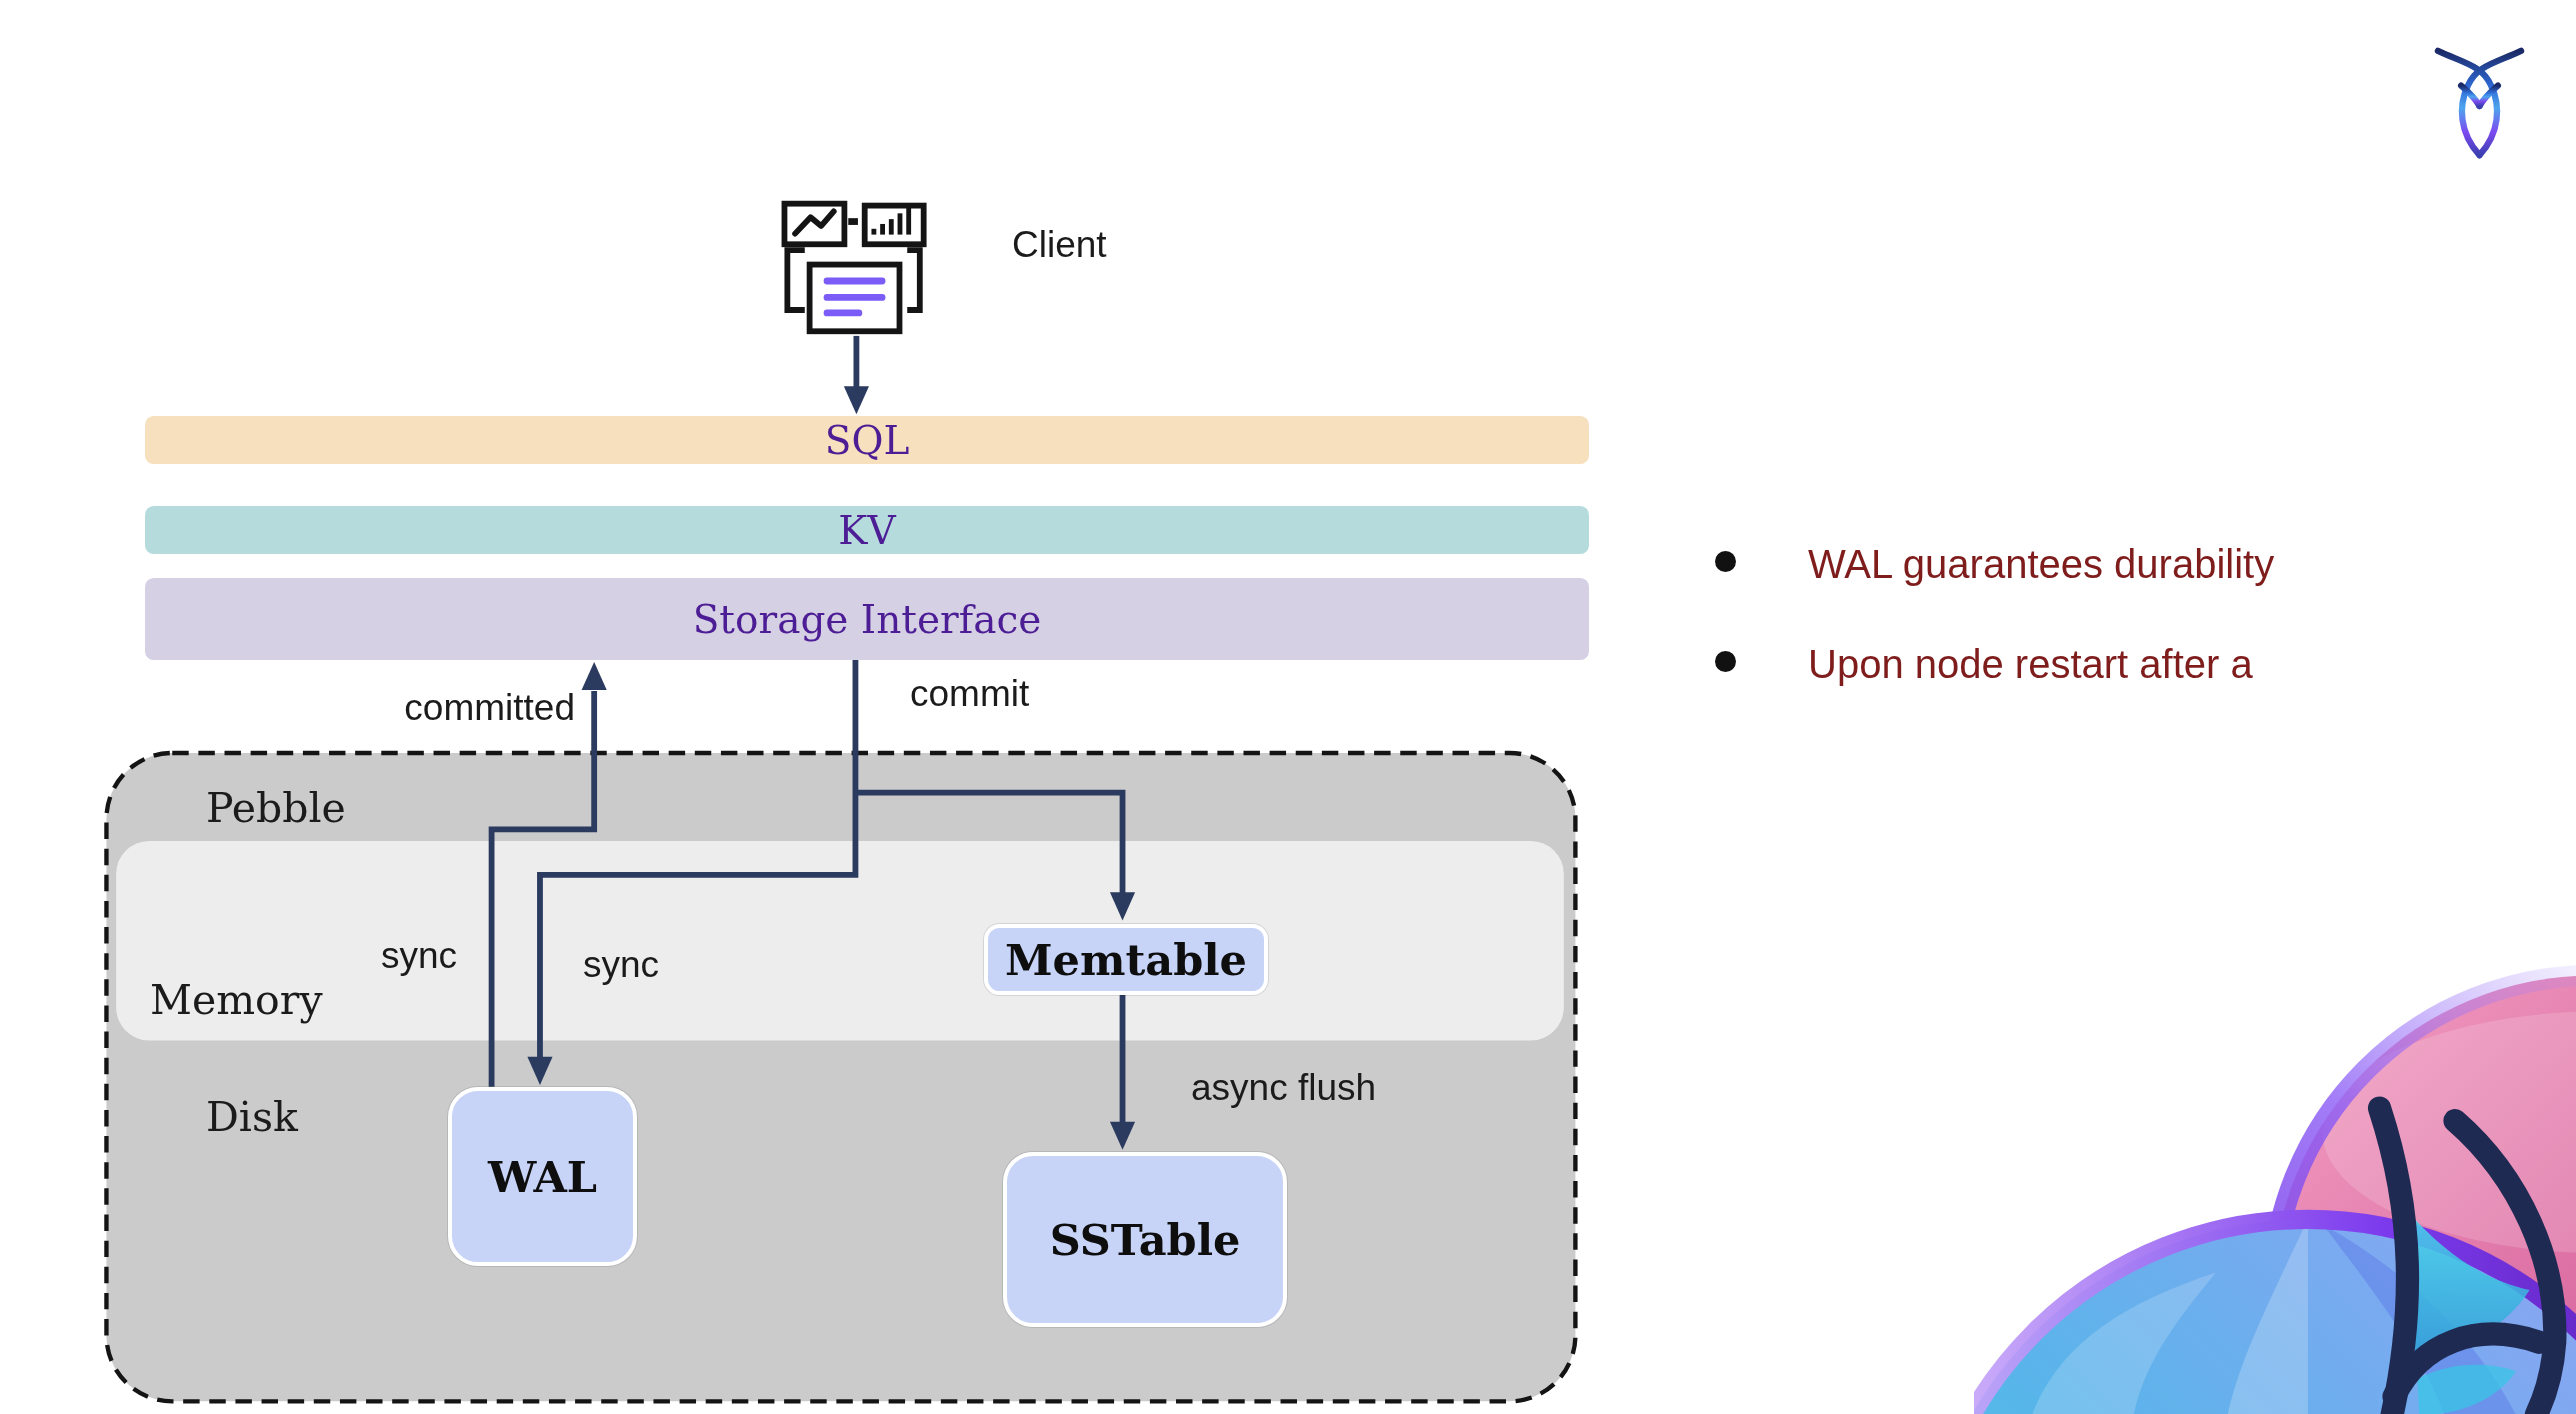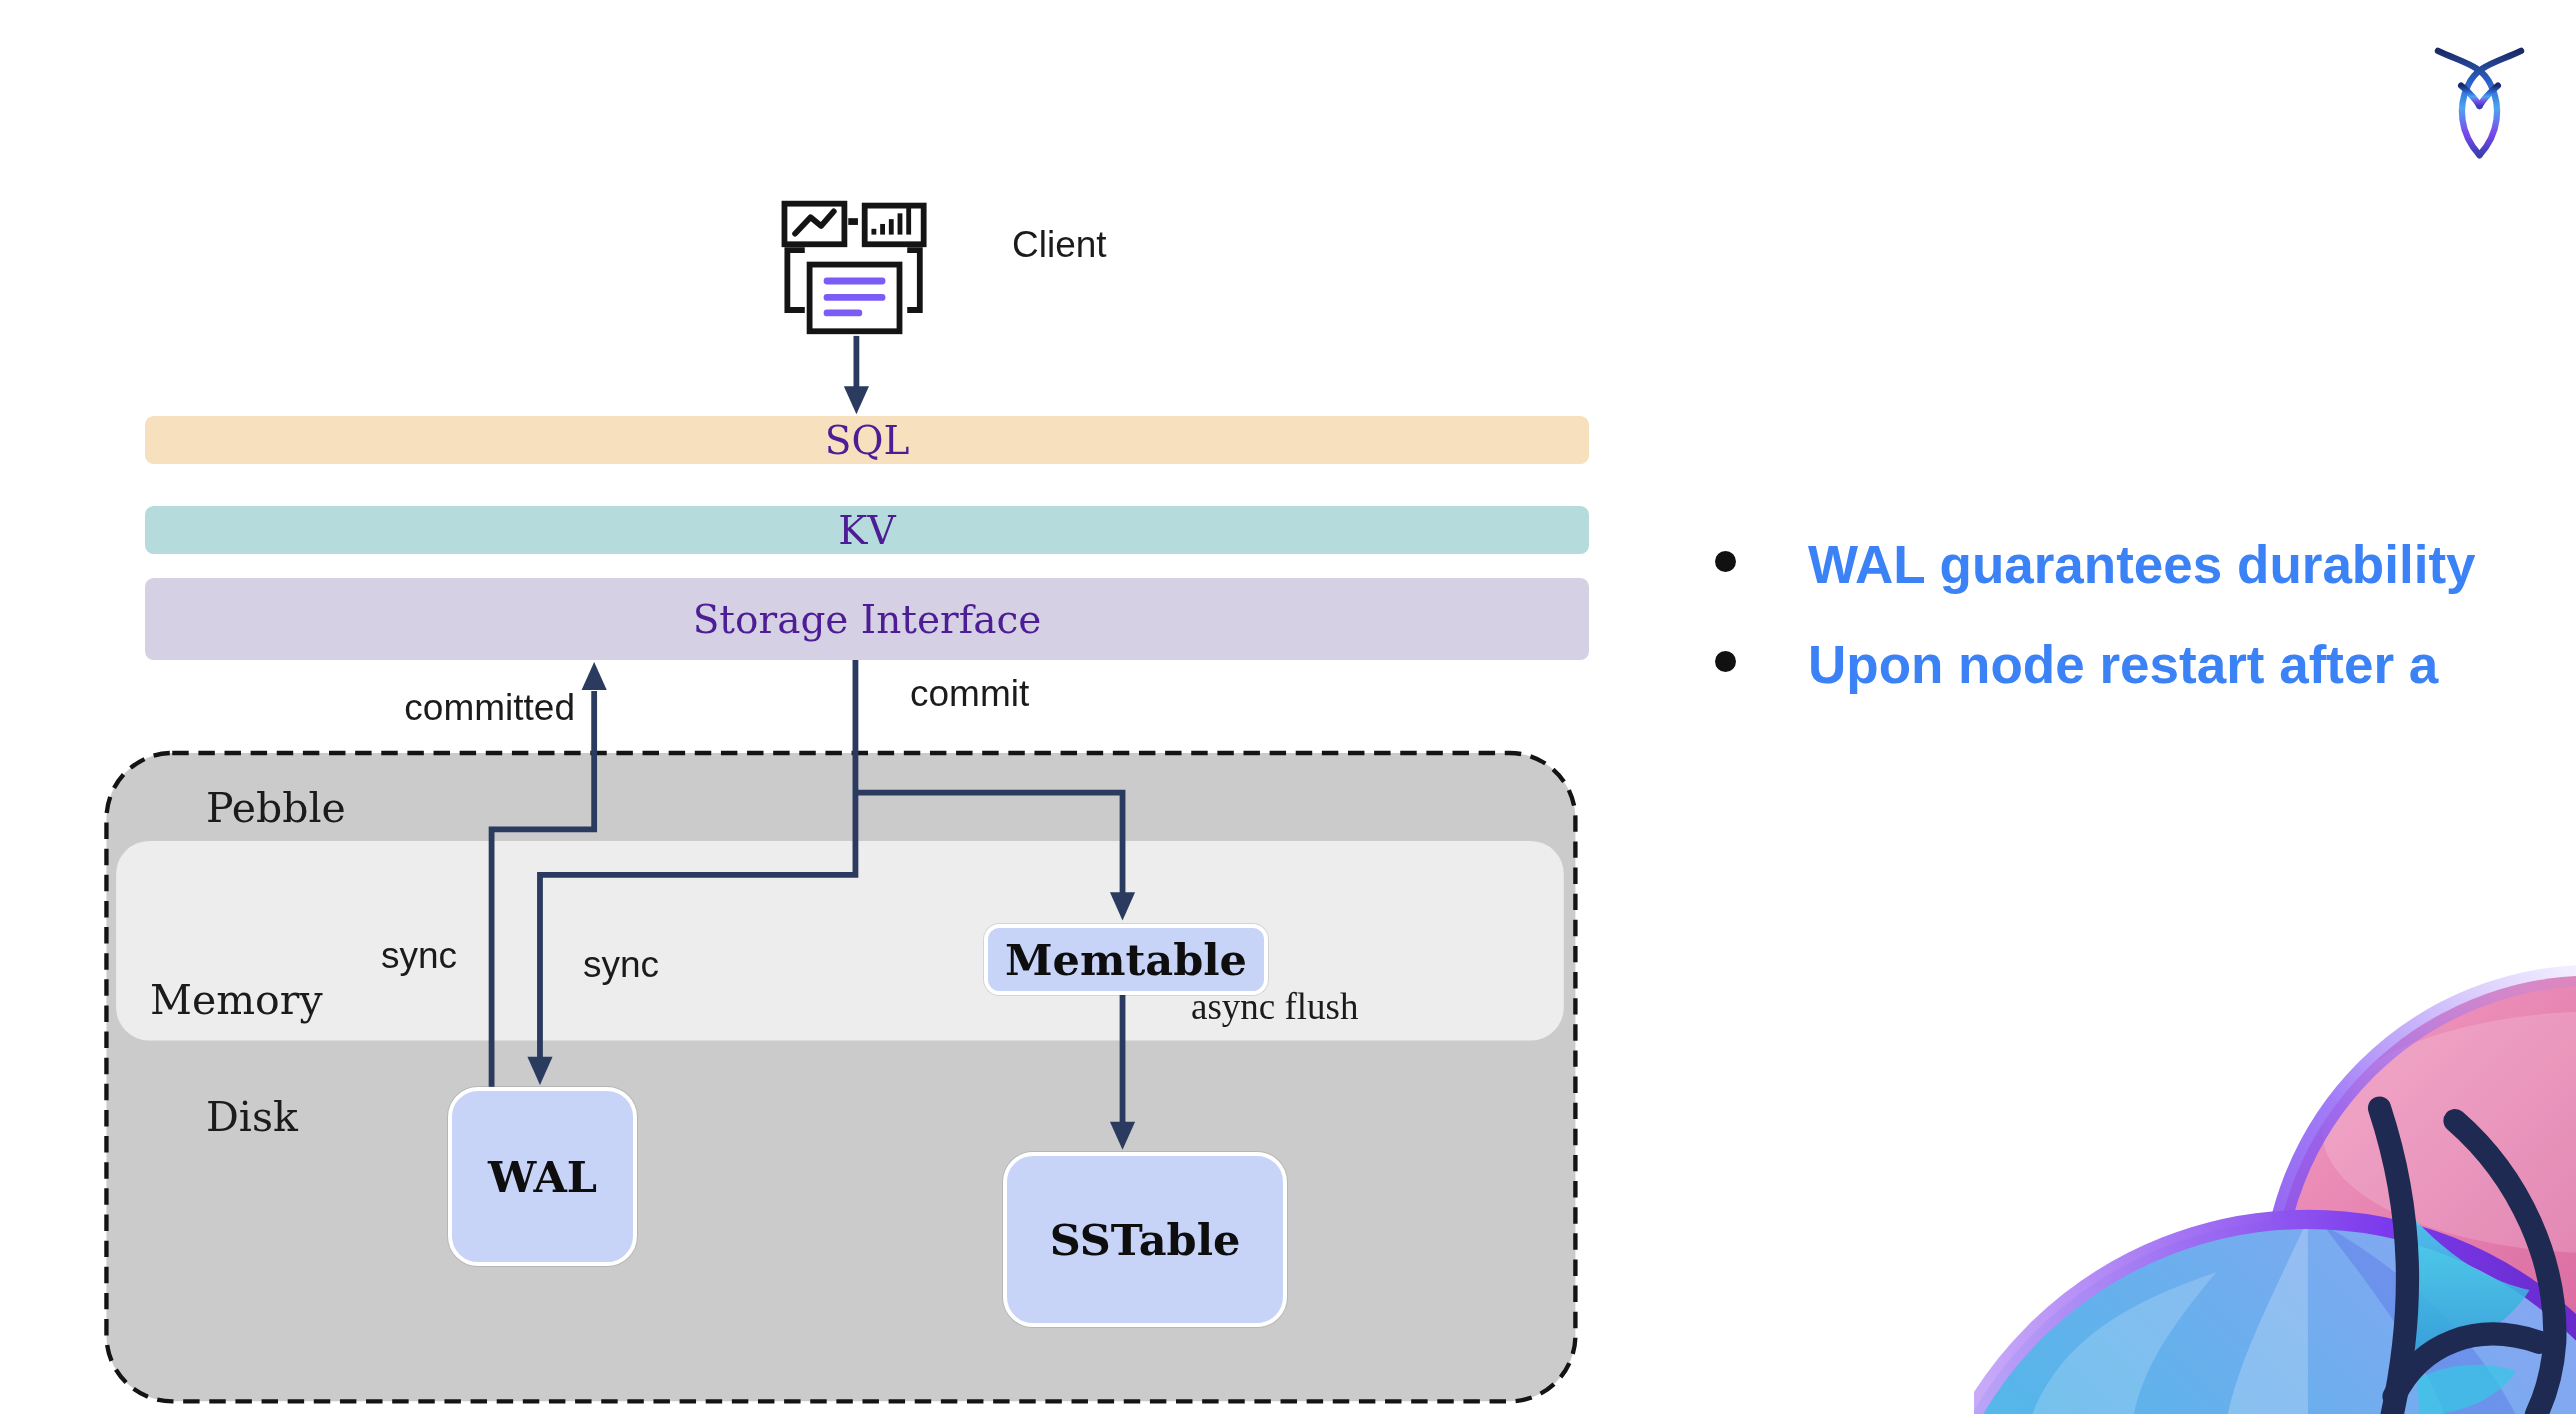--- a/index.html
+++ b/index.html
@@ -16,21 +16,21 @@
             box-shadow:0 0 0 1px rgba(0,0,0,0.10);
             display:flex;align-items:center;justify-content:center;}
   .node-label{font-family:"DejaVu Serif","Liberation Serif",serif;font-weight:bold;font-size:43px;color:#0e0e0e;}
   .box-wal{left:448px;top:1087px;width:181px;height:171px;}
   .box-memtable{left:984px;top:924px;width:276px;height:63px;border-radius:15.5px;text-align:right;}
   .box-sstable{left:1003px;top:1152px;width:276px;height:167px;}
   .zone-label{font-family:"DejaVu Serif","Liberation Serif",serif;font-size:41px;color:#1b1b1b;line-height:1;}
   .edge-label{font-size:37px;color:#1b1b1b;line-height:1;}
   .bullet-item{position:absolute;left:1715px;display:flex;align-items:flex-start;}
   .bullet-dot{width:21px;height:21px;border-radius:50%;background:#111;margin-top:17.4px;margin-right:72px;flex:none;}
-  .bullet-text{font-size:53px;line-height:61px;color:#3b82f6;white-space:nowrap;font-weight:bold;}
+  .bullet-text{font-size:40px;line-height:61px;color:#7f1d1d;white-space:nowrap;}
   svg{display:block;}
 </style>
 </head>
 <body>
 
 <div class="slide">
 
 
   <svg class="abs" style="left:2431px;top:46px;" width="97" height="116" viewBox="0 0 100 120">
     <defs>
@@ -111,21 +111,21 @@
     <span class="bar-label">KV</span>
   </div>
   <div class="abs bar bar-storage">
     <span class="bar-label">Storage Interface</span>
   </div>
 
   <div class="abs edge-label" style="left:395px;top:689px;width:180px;text-align:right;">committed</div>
   <div class="abs edge-label" style="left:910px;top:675px;">commit</div>
   <div class="abs edge-label" style="left:381px;top:937px;">sync</div>
   <div class="abs edge-label" style="left:583px;top:946px;">sync</div>
-  <div class="abs edge-label" style="left:1191px;top:988px;font-family:Liberation Serif, serif;">async flush</div>
+  <div class="abs edge-label" style="left:1191px;top:1069px;">async flush</div>
 
   <div class="abs zone-label" style="left:206px;top:788px;">Pebble</div>
   <div class="abs zone-label" style="left:150px;top:980px;">Memory</div>
   <div class="abs zone-label" style="left:206px;top:1097px;">Disk</div>
 
   <div class="abs node-box box-wal">
     <span class="node-label">WAL</span>
   </div>
   <div class="abs node-box box-memtable">
     <span class="node-label">Memtable</span>

